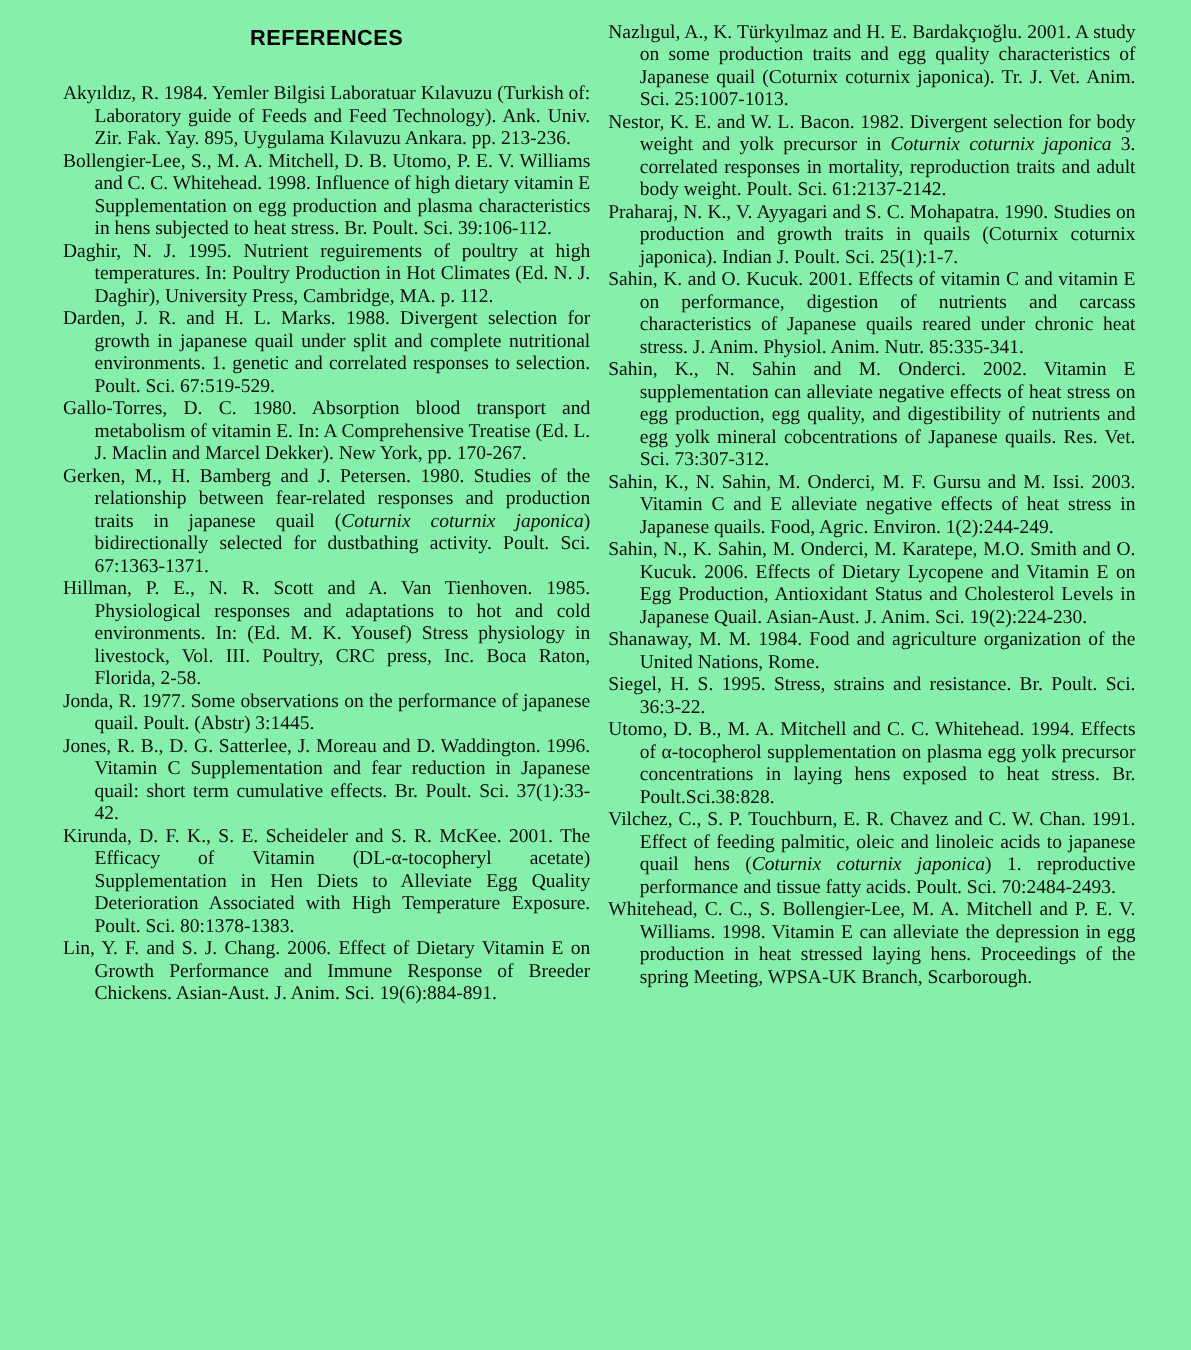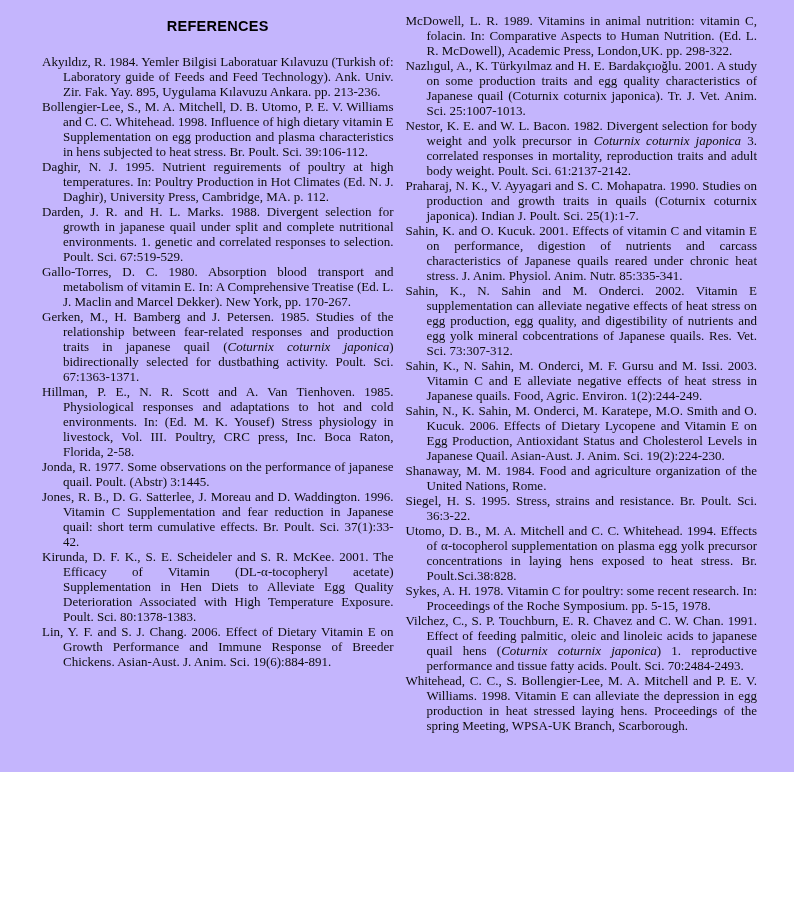--- a/index.html
+++ b/index.html
@@ -3,22 +3,22 @@
 <meta charset="utf-8">
 <style>
   html, body {
     margin: 0;
     padding: 0;
     background: #ffffff;
   }
   .page {
     position: relative;
     width: 794px;
-    height: 772px;
-    background: #c4b5fd;
+    height: 900px;
+    background: #86efac;
     box-sizing: border-box;
     overflow: hidden;
   }
   .columns {
     display: flex;
     gap: 12px;
     padding: 10px 37px 0 42px;
     box-sizing: border-box;
   }
   .col {
@@ -57,40 +57,38 @@
 <div class="page">
   <div class="columns">
     <div class="col">
       <h1 class="title">REFERENCES</h1>
       <div id="refs-left">
           <p class="reference"><span>Akyıldız, R. 1984. Yemler Bilgisi Laboratuar Kılavuzu (Turkish of: Laboratory guide of Feeds and Feed Technology). Ank. Univ. Zir. Fak. Yay. 895, Uygulama Kılavuzu Ankara. pp. 213-236.</span></p>
           <p class="reference"><span>Bollengier-Lee, S., M. A. Mitchell, D. B. Utomo, P. E. V. Williams and C. C. Whitehead. 1998. Influence of high dietary vitamin E Supplementation on egg production and plasma characteristics in hens subjected to heat stress. Br. Poult. Sci. 39:106-112.</span></p>
           <p class="reference"><span>Daghir, N. J. 1995. Nutrient reguirements of poultry at high temperatures. In: Poultry Production in Hot Climates (Ed. N. J. Daghir), University Press, Cambridge, MA. p. 112.</span></p>
           <p class="reference"><span>Darden, J. R. and H. L. Marks. 1988. Divergent selection for growth in japanese quail under split and complete nutritional environments. 1. genetic and correlated responses to selection. Poult. Sci. 67:519-529.</span></p>
           <p class="reference"><span>Gallo-Torres, D. C. 1980. Absorption blood transport and metabolism of vitamin E. In: A Comprehensive Treatise (Ed. L. J. Maclin and Marcel Dekker). New York, pp. 170-267.</span></p>
-          <p class="reference"><span>Gerken, M., H. Bamberg and J. Petersen. 1985. Studies of the relationship between fear-related responses and production traits in japanese quail (</span><em>Coturnix coturnix japonica</em><span>) bidirectionally selected for dustbathing activity. Poult. Sci. 67:1363-1371.</span></p>
+          <p class="reference"><span>Gerken, M., H. Bamberg and J. Petersen. 1980. Studies of the relationship between fear-related responses and production traits in japanese quail (</span><em>Coturnix coturnix japonica</em><span>) bidirectionally selected for dustbathing activity. Poult. Sci. 67:1363-1371.</span></p>
           <p class="reference"><span>Hillman, P. E., N. R. Scott and A. Van Tienhoven. 1985. Physiological responses and adaptations to hot and cold environments. In: (Ed. M. K. Yousef) Stress physiology in livestock, Vol. III. Poultry, CRC press, Inc. Boca Raton, Florida, 2-58.</span></p>
           <p class="reference"><span>Jonda, R. 1977. Some observations on the performance of japanese quail. Poult. (Abstr) 3:1445.</span></p>
           <p class="reference"><span>Jones, R. B., D. G. Satterlee, J. Moreau and D. Waddington. 1996. Vitamin C Supplementation and fear reduction in Japanese quail: short term cumulative effects. Br. Poult. Sci. 37(1):33-42.</span></p>
           <p class="reference"><span>Kirunda, D. F. K., S. E. Scheideler and S. R. McKee. 2001. The Efficacy of Vitamin (DL-α-tocopheryl acetate) Supplementation in Hen Diets to Alleviate Egg Quality Deterioration Associated with High Temperature Exposure. Poult. Sci. 80:1378-1383.</span></p>
           <p class="reference"><span>Lin, Y. F. and S. J. Chang. 2006. Effect of Dietary Vitamin E on Growth Performance and Immune Response of Breeder Chickens. Asian-Aust. J. Anim. Sci. 19(6):884-891.</span></p>
         </div>
     </div>
     <div class="col col-right">
       <div id="refs-right">
-          <p class="reference"><span>McDowell, L. R. 1989. Vitamins in animal nutrition: vitamin C, folacin. In: Comparative Aspects to Human Nutrition. (Ed. L. R. McDowell), Academic Press, London,UK. pp. 298-322.</span></p>
           <p class="reference"><span>Nazlıgul, A., K. Türkyılmaz and H. E. Bardakçıoğlu. 2001. A study on some production traits and egg quality characteristics of Japanese quail (Coturnix coturnix japonica). Tr. J. Vet. Anim. Sci. 25:1007-1013.</span></p>
           <p class="reference"><span>Nestor, K. E. and W. L. Bacon. 1982. Divergent selection for body weight and yolk precursor in </span><em>Coturnix coturnix japonica</em><span> 3. correlated responses in mortality, reproduction traits and adult body weight. Poult. Sci. 61:2137-2142.</span></p>
           <p class="reference"><span>Praharaj, N. K., V. Ayyagari and S. C. Mohapatra. 1990. Studies on production and growth traits in quails (Coturnix coturnix japonica). Indian J. Poult. Sci. 25(1):1-7.</span></p>
           <p class="reference"><span>Sahin, K. and O. Kucuk. 2001. Effects of vitamin C and vitamin E on performance, digestion of nutrients and carcass characteristics of Japanese quails reared under chronic heat stress. J. Anim. Physiol. Anim. Nutr. 85:335-341.</span></p>
           <p class="reference"><span>Sahin, K., N. Sahin and M. Onderci. 2002. Vitamin E supplementation can alleviate negative effects of heat stress on egg production, egg quality, and digestibility of nutrients and egg yolk mineral cobcentrations of Japanese quails. Res. Vet. Sci. 73:307-312.</span></p>
           <p class="reference"><span>Sahin, K., N. Sahin, M. Onderci, M. F. Gursu and M. Issi. 2003. Vitamin C and E alleviate negative effects of heat stress in Japanese quails. Food, Agric. Environ. 1(2):244-249.</span></p>
           <p class="reference"><span>Sahin, N., K. Sahin, M. Onderci, M. Karatepe, M.O. Smith and O. Kucuk. 2006. Effects of Dietary Lycopene and Vitamin E on Egg Production, Antioxidant Status and Cholesterol Levels in Japanese Quail. Asian-Aust. J. Anim. Sci. 19(2):224-230.</span></p>
           <p class="reference"><span>Shanaway, M. M. 1984. Food and agriculture organization of the United Nations, Rome.</span></p>
           <p class="reference"><span>Siegel, H. S. 1995. Stress, strains and resistance. Br. Poult. Sci. 36:3-22.</span></p>
           <p class="reference"><span>Utomo, D. B., M. A. Mitchell and C. C. Whitehead. 1994. Effects of α-tocopherol supplementation on plasma egg yolk precursor concentrations in laying hens exposed to heat stress. Br. Poult.Sci.38:828.</span></p>
-          <p class="reference"><span>Sykes, A. H. 1978. Vitamin C for poultry: some recent research. In: Proceedings of the Roche Symposium. pp. 5-15, 1978.</span></p>
           <p class="reference"><span>Vilchez, C., S. P. Touchburn, E. R. Chavez and C. W. Chan. 1991. Effect of feeding palmitic, oleic and linoleic acids to japanese quail hens (</span><em>Coturnix coturnix japonica</em><span>) 1. reproductive performance and tissue fatty acids. Poult. Sci. 70:2484-2493.</span></p>
           <p class="reference"><span>Whitehead, C. C., S. Bollengier-Lee, M. A. Mitchell and P. E. V. Williams. 1998. Vitamin E can alleviate the depression in egg production in heat stressed laying hens. Proceedings of the spring Meeting, WPSA-UK Branch, Scarborough.</span></p>
         </div>
     </div>
   </div>
 </div>
 
 </body></html>

